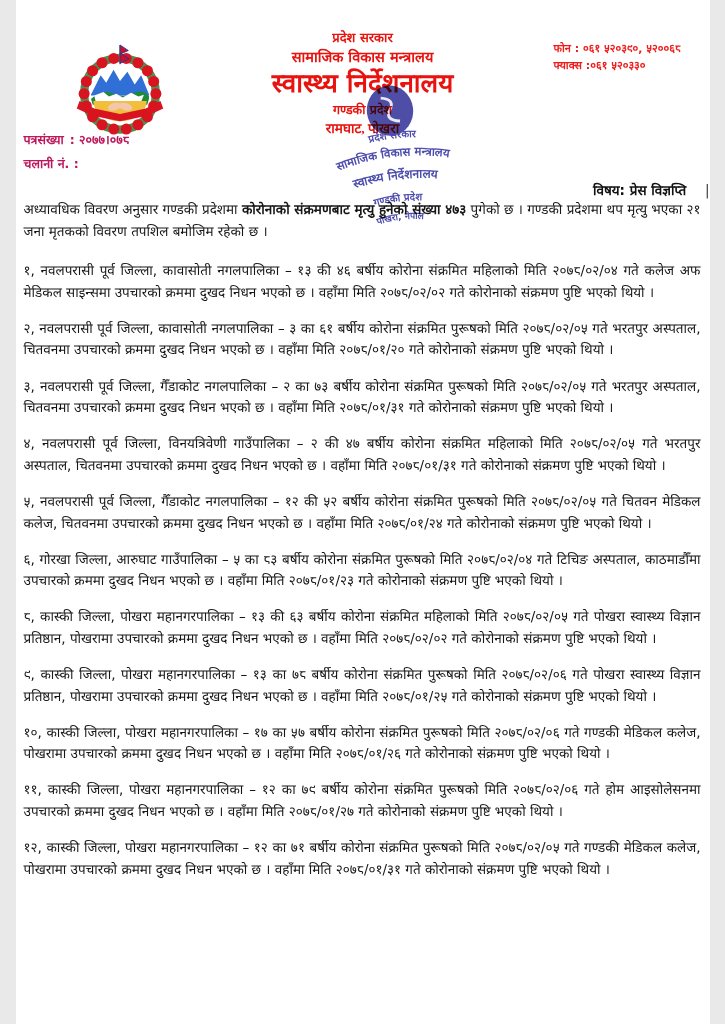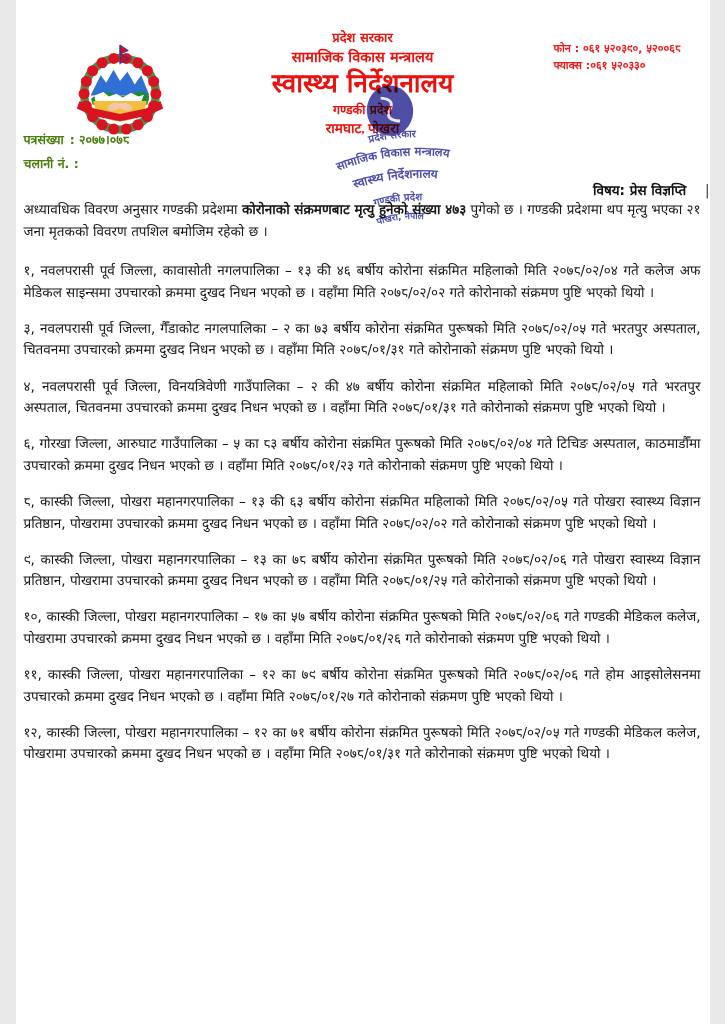--- a/index.html
+++ b/index.html
@@ -16,21 +16,21 @@
   
   .letterhead { position:relative; height:199px; }
   .emblem { position:absolute; left:58px; top:42px; }
   .org-block { position:absolute; left:0; right:0; top:30px; text-align:center; color:#e8130f; line-height:1.25; }
   .org-l1 { font-size:13px; font-weight:bold; }
   .org-l2 { font-size:14.5px; font-weight:bold; margin-top:2px; }
   .org-l3 { font-size:26px; font-weight:bold; margin-top:1px; }
   .org-l4 { font-size:12.5px; font-weight:bold; margin-top:2px; }
   .org-l5 { font-size:13.5px; font-weight:bold; margin-top:3px;font-family:Liberation Serif, serif; }
   .contact-block { position:absolute; left:538px; top:40px; color:#ef1c1c; font-size:11px; font-weight:bold; line-height:1.55; white-space:nowrap; }
-  .ref-block { position:absolute; left:8px; top:128px; color:#4d7c0f; font-size:12.5px; font-weight:bold; line-height:1.9; }
+  .ref-block { position:absolute; left:8px; top:128px; color:#be185d; font-size:12.5px; font-weight:bold; line-height:1.9; }
   .ref-line .val { margin-left:6px; }
   .stamp { position:absolute; left:292px; top:84px; mix-blend-mode:multiply; }
   .subject-line { position:absolute; left:0; right:0; top:181px; text-align:right; font-size:13.5px; font-weight:bold; color:#111; }
   .subject-caret { font-weight:normal; color:#333; margin-left:14px; }
   
   .bodytext { padding:0 9px 0 8px; font-size:13.5px; line-height:21.6px; text-align:justify; }
   .para { margin:0 0 14.5px 0; }
   .para.intro { margin-bottom:18px; }
   .para b { font-weight:bold; }
 </style>
@@ -127,22 +127,24 @@
       <span>प्रेस विज्ञप्ति</span>
       <span class="subject-caret">|</span>
     </div>
 
   </div>
 
   <div class="bodytext">
     <p class="para intro"><span>अध्यावधिक विवरण अनुसार गण्डकी प्रदेशमा </span><b>कोरोनाको संक्रमणबाट मृत्यु हुनेको संख्या ४७३</b><span> पुगेको छ । गण्डकी प्रदेशमा थप मृत्यु भएका २१ जना मृतकको विवरण तपशिल बमोजिम रहेको छ ।</span></p>
     <div>
         <p class="para">१, नवलपरासी पूर्व जिल्ला, कावासोती नगलपालिका – १३ की ४६ बर्षीय कोरोना संक्रमित महिलाको मिति २०७८/०२/०४ गते कलेज अफ मेडिकल साइन्समा उपचारको क्रममा दुखद निधन भएको छ । वहाँमा मिति २०७८/०२/०२ गते कोरोनाको संक्रमण पुष्टि भएको थियो ।</p>
+        <p class="para">२, नवलपरासी पूर्व जिल्ला, कावासोती नगलपालिका – ३ का ६१ बर्षीय कोरोना संक्रमित पुरूषको मिति २०७८/०२/०५ गते भरतपुर अस्पताल, चितवनमा उपचारको क्रममा दुखद निधन भएको छ । वहाँमा मिति २०७८/०१/२० गते कोरोनाको संक्रमण पुष्टि भएको थियो ।</p>
         <p class="para">३, नवलपरासी पूर्व जिल्ला, गैँडाकोट नगलपालिका – २ का ७३ बर्षीय कोरोना संक्रमित पुरूषको मिति २०७८/०२/०५ गते भरतपुर अस्पताल, चितवनमा उपचारको क्रममा दुखद निधन भएको छ । वहाँमा मिति २०७८/०१/३१ गते कोरोनाको संक्रमण पुष्टि भएको थियो ।</p>
         <p class="para">४, नवलपरासी पूर्व जिल्ला, विनयत्रिवेणी गाउँपालिका – २ की ४७ बर्षीय कोरोना संक्रमित महिलाको मिति २०७८/०२/०५ गते भरतपुर अस्पताल, चितवनमा उपचारको क्रममा दुखद निधन भएको छ । वहाँमा मिति २०७८/०१/३१ गते कोरोनाको संक्रमण पुष्टि भएको थियो ।</p>
+        <p class="para">५, नवलपरासी पूर्व जिल्ला, गैँडाकोट नगलपालिका – १२ की ५२ बर्षीय कोरोना संक्रमित पुरूषको मिति २०७८/०२/०५ गते चितवन मेडिकल कलेज, चितवनमा उपचारको क्रममा दुखद निधन भएको छ । वहाँमा मिति २०७८/०१/२४ गते कोरोनाको संक्रमण पुष्टि भएको थियो ।</p>
         <p class="para">६, गोरखा जिल्ला, आरुघाट गाउँपालिका – ५  का ८३ बर्षीय कोरोना संक्रमित पुरूषको मिति २०७८/०२/०४ गते टिचिङ अस्पताल, काठमाडौँमा उपचारको क्रममा दुखद निधन भएको छ । वहाँमा मिति २०७८/०१/२३ गते कोरोनाको संक्रमण पुष्टि भएको थियो ।</p>
         <p class="para">८, कास्की जिल्ला, पोखरा महानगरपालिका – १३ की ६३ बर्षीय कोरोना संक्रमित महिलाको मिति २०७८/०२/०५ गते पोखरा स्वास्थ्य विज्ञान प्रतिष्ठान, पोखरामा उपचारको क्रममा दुखद निधन भएको छ । वहाँमा मिति २०७८/०२/०२ गते कोरोनाको संक्रमण पुष्टि भएको थियो ।</p>
         <p class="para">९, कास्की जिल्ला, पोखरा महानगरपालिका – १३ का ७८ बर्षीय कोरोना संक्रमित पुरूषको मिति २०७८/०२/०६ गते पोखरा स्वास्थ्य विज्ञान प्रतिष्ठान, पोखरामा उपचारको क्रममा दुखद निधन भएको छ । वहाँमा मिति २०७८/०१/२५ गते कोरोनाको संक्रमण पुष्टि भएको थियो ।</p>
         <p class="para">१०, कास्की जिल्ला, पोखरा महानगरपालिका – १७ का ५७ बर्षीय कोरोना संक्रमित पुरूषको मिति २०७८/०२/०६ गते गण्डकी मेडिकल कलेज, पोखरामा उपचारको क्रममा दुखद निधन भएको छ । वहाँमा मिति २०७८/०१/२६ गते कोरोनाको संक्रमण पुष्टि भएको थियो ।</p>
         <p class="para">११, कास्की जिल्ला, पोखरा महानगरपालिका – १२ का ७९ बर्षीय कोरोना संक्रमित पुरूषको मिति २०७८/०२/०६ गते होम आइसोलेसनमा उपचारको क्रममा दुखद निधन भएको छ । वहाँमा मिति २०७८/०१/२७ गते कोरोनाको संक्रमण पुष्टि भएको थियो ।</p>
         <p class="para">१२, कास्की जिल्ला, पोखरा महानगरपालिका – १२ का ७१ बर्षीय कोरोना संक्रमित पुरूषको मिति २०७८/०२/०५ गते गण्डकी मेडिकल कलेज, पोखरामा उपचारको क्रममा दुखद निधन भएको छ । वहाँमा मिति २०७८/०१/३१ गते कोरोनाको संक्रमण पुष्टि भएको थियो ।</p>
       </div>
   </div>
 
 </div>

